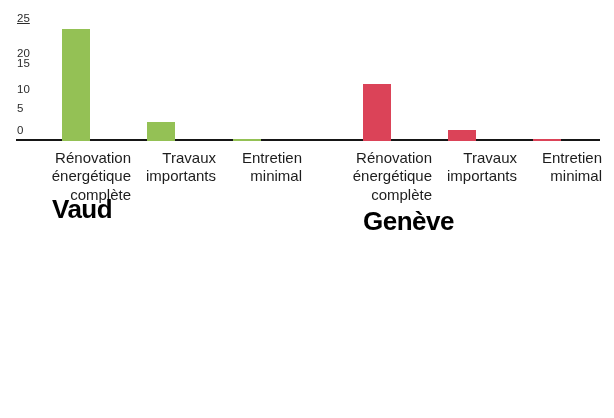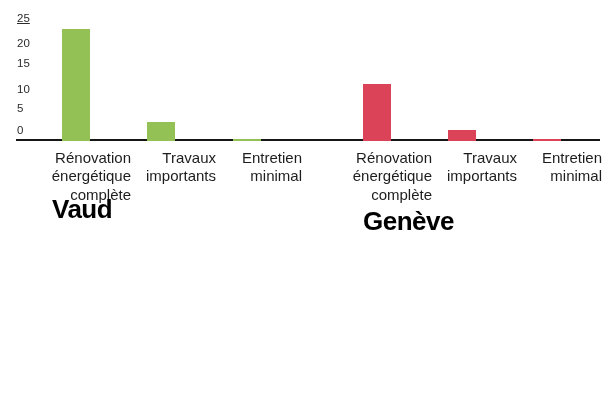--- a/index.html
+++ b/index.html
@@ -50,21 +50,21 @@
 </style>
 </head>
 <body>
 
 <div id="stage">
   <div id="plot">
       <div class="y-tick" style="top: 125px;">0</div>
       <div class="y-tick" style="top: 102.6px;">5</div>
       <div class="y-tick" style="top: 84px;">10</div>
       <div class="y-tick" style="top: 57.8px;">15</div>
-      <div class="y-tick" style="top: 38px;">20</div>
+      <div class="y-tick" style="top: 48px;">20</div>
       <div class="y-tick" style="top: 13px; text-decoration: underline;">25</div>
       <div class="axis-line" style="left: 16px; top: 139px; width: 584px; height: 2px; background: rgb(22, 22, 22);"></div>
       <div class="bar" style="left: 62px; width: 28px; top: 29px; height: 112px; background: rgb(148, 193, 85);"></div>
       <div class="cat-label" style="left: 21px; top: 149px;">Rénovation
 énergétique
 complète</div>
       <div class="bar" style="left: 147px; width: 28px; top: 122.184px; height: 18.816px; background: rgb(148, 193, 85);"></div>
       <div class="cat-label" style="left: 106px; top: 149px;">Travaux
 importants</div>
       <div class="bar" style="left: 233px; width: 28px; top: 138.76px; height: 2.24px; background: rgb(148, 193, 85);"></div>

